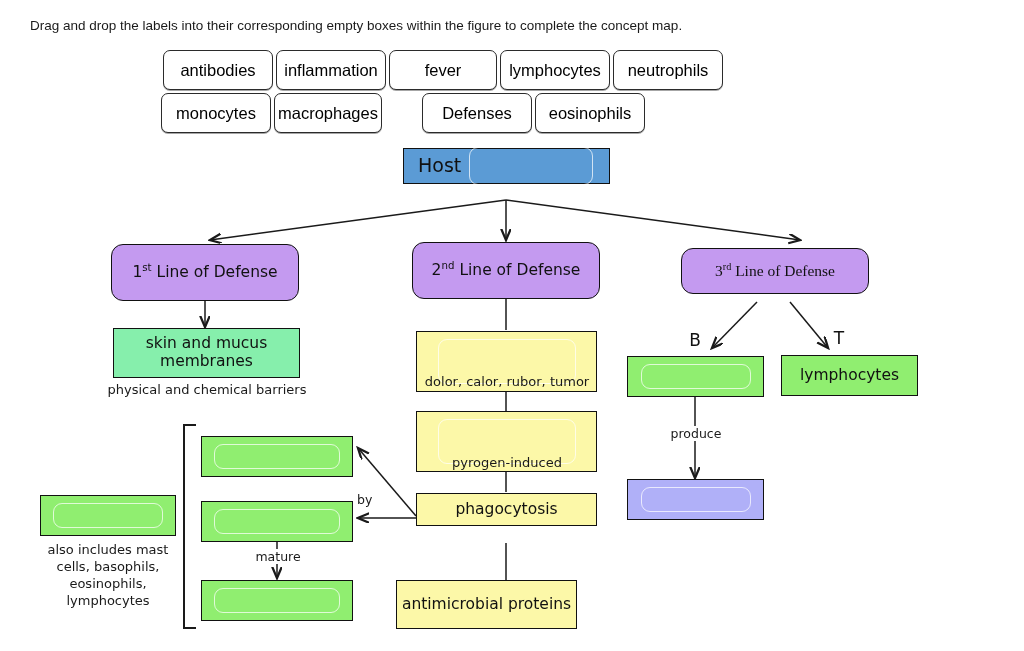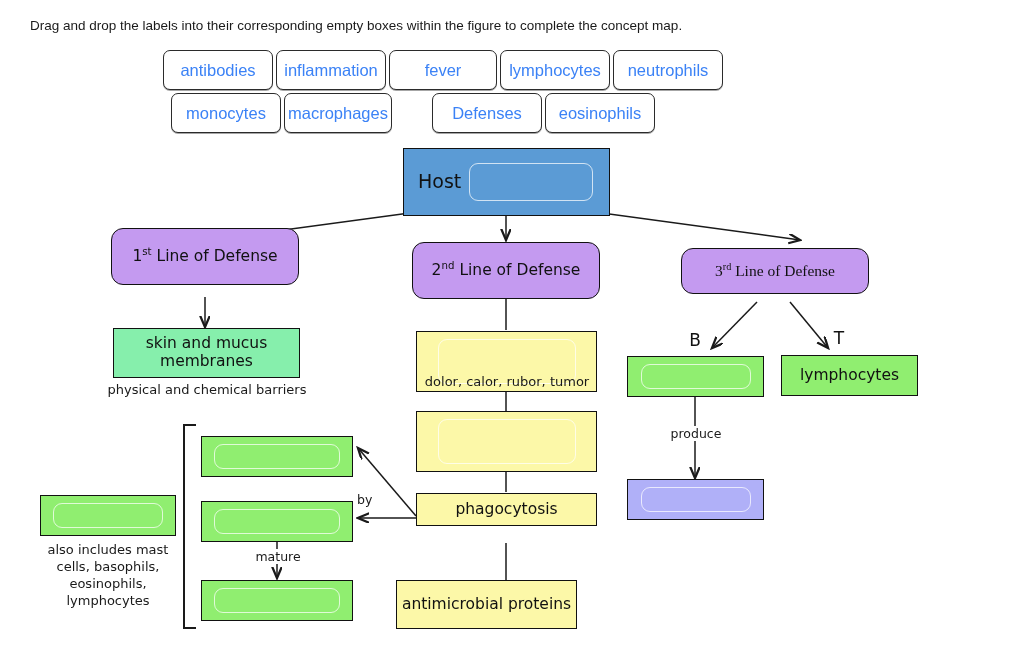--- a/index.html
+++ b/index.html
@@ -27,21 +27,21 @@
   }
 
   
   .tile-row { position: absolute; display: flex; }
   .tile {
     background: #ffffff;
     border: 1.6px solid #2b2b2b;
     border-radius: 7px;
     font-family: "Liberation Sans", sans-serif;
     font-size: 16.5px;
-    color: #3b82f6;
+    color: #000000;
     display: flex;
     align-items: center;
     justify-content: center;
     height: 40px;
     box-shadow: 0 1px 0 rgba(0,0,0,.35);
     cursor: grab;
     white-space: nowrap;
   }
   .tile + .tile { margin-left: 3px; }
 
@@ -125,21 +125,21 @@
 
   <div class="instruction">Drag and drop the labels into their corresponding empty boxes within the figure to complete the concept map.</div>
 
   <div class="tile-row" style="left:163px; top:50px;">
     <div class="tile" style="width:110px;">antibodies</div>
     <div class="tile" style="width:110px;">inflammation</div>
     <div class="tile" style="width:108px;">fever</div>
     <div class="tile" style="width:110px;">lymphocytes</div>
     <div class="tile" style="width:110px;">neutrophils</div>
   </div>
-  <div class="tile-row" style="left:171px; top:93px;">
+  <div class="tile-row" style="left:161px; top:93px;">
     <div class="tile" style="width:110px;">monocytes</div>
     <div class="tile" style="width:108px;">macrophages</div>
     <div class="tile" style="width:110px;margin-left:40px;">Defenses</div>
     <div class="tile" style="width:110px;">eosinophils</div>
   </div>
 
   <svg class="links" viewBox="0 0 1024 651">
     <defs>
       <marker id="ar" markerWidth="9" markerHeight="9" refX="7.5" refY="3.2" orient="auto">
         <path d="M0,0 L7.6,3.2 L0,6.4" stroke="#1a1a1a" stroke-width="1.2" fill="none"></path>
@@ -161,26 +161,26 @@
     <line x1="416" y1="518" x2="358" y2="518" marker-end="url(#ar)"></line>
 
     <line x1="277" y1="542" x2="277" y2="578" marker-end="url(#ar)"></line>
 
     <line x1="757" y1="302" x2="712" y2="348" marker-end="url(#ar)"></line>
     <line x1="790" y1="302" x2="828" y2="348" marker-end="url(#ar)"></line>
 
     <line x1="695" y1="397" x2="695" y2="478" marker-end="url(#ar)"></line>
   </svg>
 
-  <div class="node host" style="left:403px; top:148px; width:207px; height:68px;">
+  <div class="node host" style="left:403px; top:148px; width:207px; height:36px;">
     <span>Host</span>
     <span class="slot"></span>
   </div>
 
-  <div class="node purple" style="left:111px; top:228px; width:188px; height:57px;">
+  <div class="node purple" style="left:111px; top:244px; width:188px; height:57px;">
     <span><span>1</span><sup>st</sup><span> Line of Defense</span></span>
   </div>
 
   <div class="node purple" style="left:412px; top:242px; width:188px; height:57px;">
     <span><span>2</span><sup>nd</sup><span> Line of Defense</span></span>
   </div>
 
   <div class="node purple" style="left:681px; top:248px; width:188px; height:46px;font-family:Liberation Serif, serif;">
     <span><span>3</span><sup>rd</sup><span> Line of Defense</span></span>
   </div>
@@ -191,20 +191,21 @@
   <div class="caption" style="left:88px; top:381px; width:238px;">physical and chemical barriers</div>
 
   <div class="node yellow" style="left:416px; top:331px; width:181px; height:61px;">
     <span class="slot" style="width:138px;"></span>
   </div>
   <div class="caption" style="left:400px; top:373px; width:214px;">dolor, calor, rubor, tumor</div>
 
   <div class="node yellow" style="left:416px; top:411px; width:181px; height:61px;">
     <span class="slot" style="width:138px;"></span>
   </div>
+  <div class="caption" style="left:400px; top:454px; width:214px;">pyrogen-induced</div>
 
   <div class="node yellow" style="left:416px; top:493px; width:181px; height:33px;">
     <span>phagocytosis</span>
   </div>
 
   <div class="node yellow" style="left:396px; top:580px; width:181px; height:49px;">
     <span>antimicrobial proteins</span>
   </div>
 
   <div class="edge-label" style="left:355px; top:492px;">by</div>

